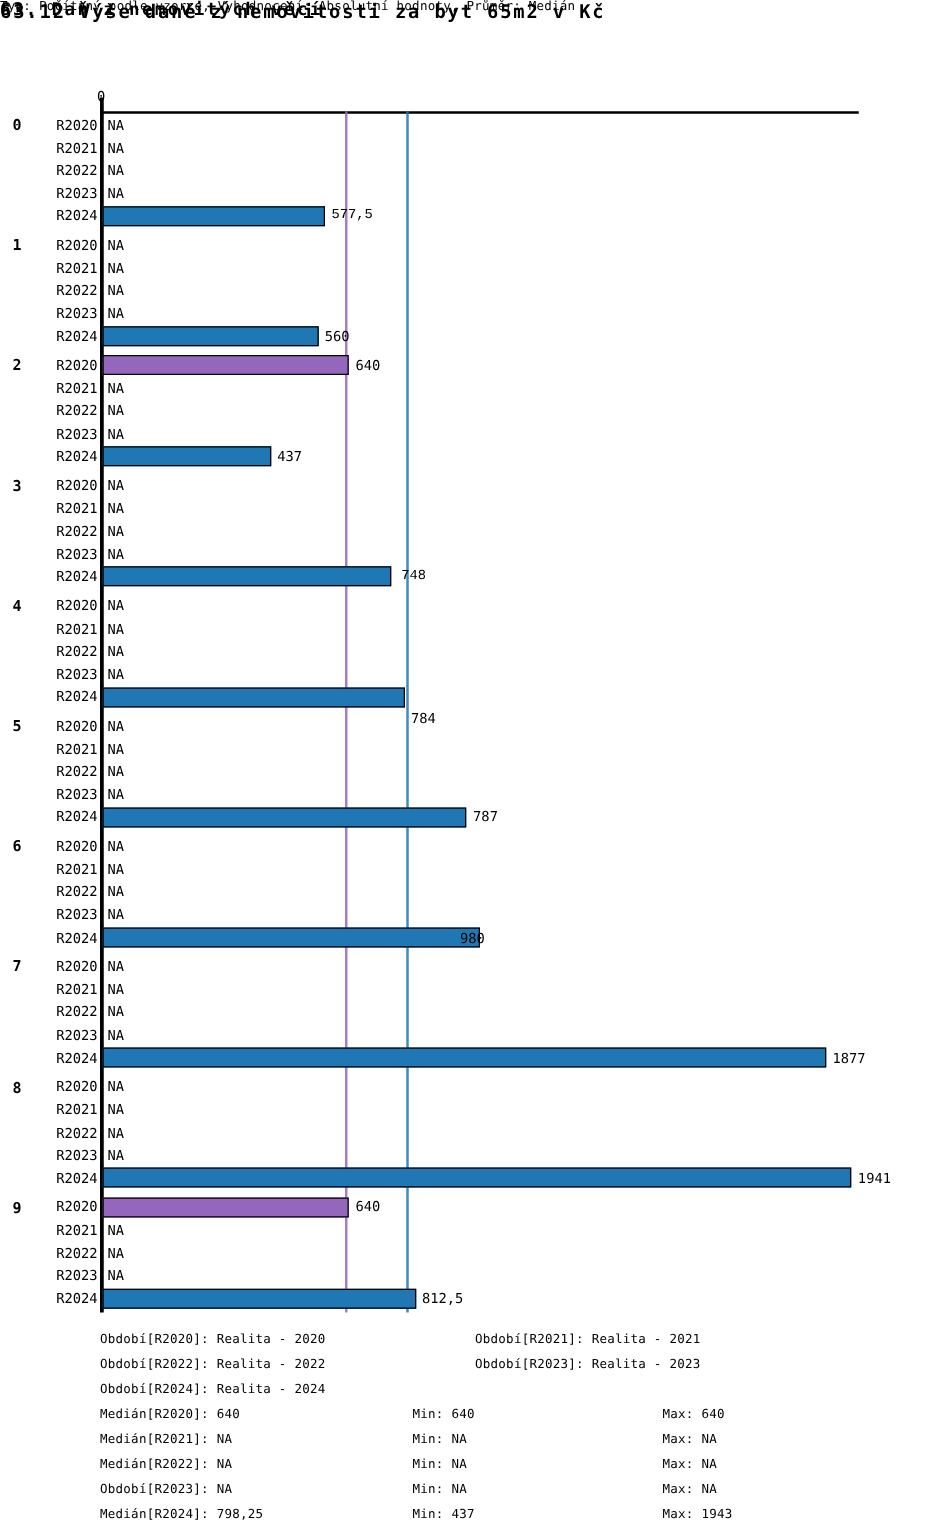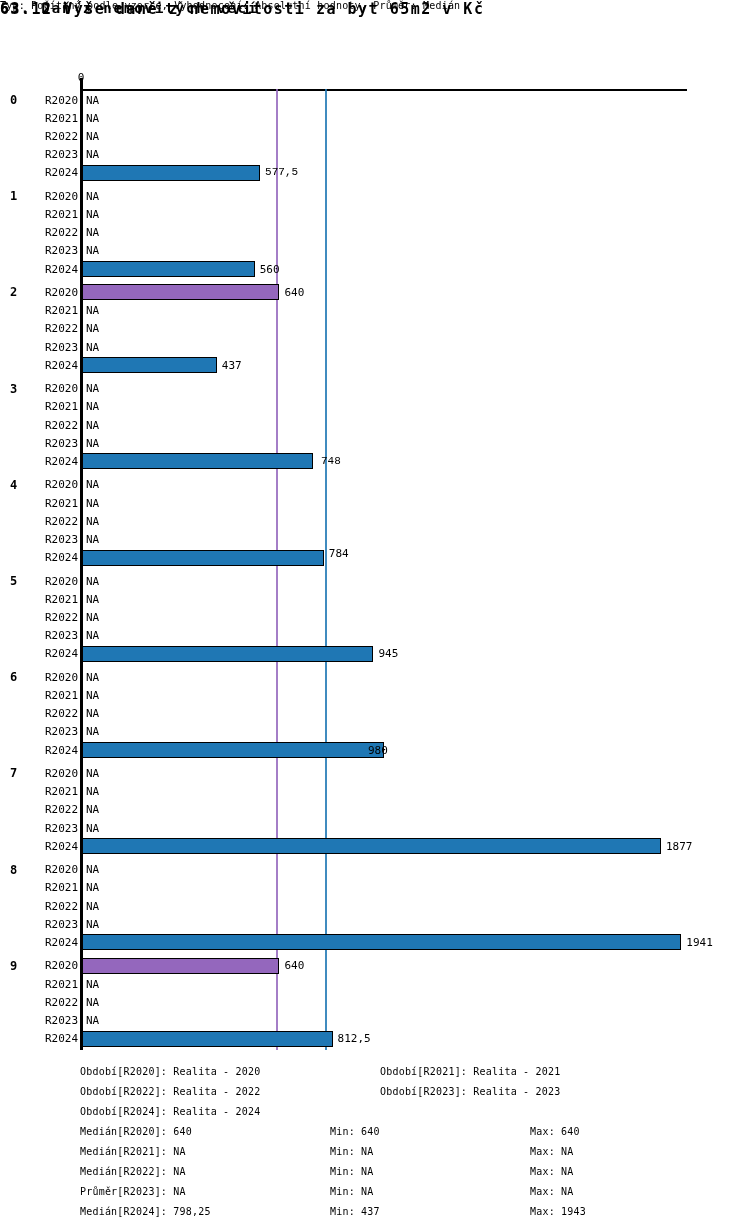--- a/index.html
+++ b/index.html
@@ -92,33 +92,33 @@
     <div class="abs series-label" style="left: 45px; top: 478.3px;">R2020</div>
     <div class="abs na-value" style="left: 86px; top: 478.3px;">NA</div>
     <div class="abs series-label" style="left: 45px; top: 496.5px;">R2021</div>
     <div class="abs na-value" style="left: 86px; top: 496.5px;">NA</div>
     <div class="abs series-label" style="left: 45px; top: 514.7px;">R2022</div>
     <div class="abs na-value" style="left: 86px; top: 514.7px;">NA</div>
     <div class="abs series-label" style="left: 45px; top: 532.9px;">R2023</div>
     <div class="abs na-value" style="left: 86px; top: 532.9px;">NA</div>
     <div class="abs series-label" style="left: 45px; top: 551.1px;">R2024</div>
     <div class="bar" style="left: 82px; top: 549.6px; width: 241.813px; height: 16px; background: rgb(31, 119, 180);"></div>
-    <div class="abs bar-value" style="left: 328.813px; top: 547px; text-align: right;">784</div>
+    <div class="abs bar-value" style="left: 328.813px; top: 568px; text-align: right;">784</div>
     <div class="abs group-label" style="left: 10px; top: 574px;">5</div>
     <div class="abs series-label" style="left: 45px; top: 574.5px;">R2020</div>
     <div class="abs na-value" style="left: 86px; top: 574.5px;">NA</div>
     <div class="abs series-label" style="left: 45px; top: 592.7px;">R2021</div>
     <div class="abs na-value" style="left: 86px; top: 592.7px;">NA</div>
     <div class="abs series-label" style="left: 45px; top: 610.9px;">R2022</div>
     <div class="abs na-value" style="left: 86px; top: 610.9px;">NA</div>
     <div class="abs series-label" style="left: 45px; top: 629.1px;">R2023</div>
     <div class="abs na-value" style="left: 86px; top: 629.1px;">NA</div>
     <div class="abs series-label" style="left: 45px; top: 647.3px;">R2024</div>
     <div class="bar" style="left: 82px; top: 645.8px; width: 291.471px; height: 16px; background: rgb(31, 119, 180);"></div>
-    <div class="abs bar-value" style="left: 378.471px; top: 647.3px;">945</div>
+    <div class="abs bar-value" style="left: 378.471px; top: 647.3px;">787</div>
     <div class="abs group-label" style="left: 10px; top: 670.2px;">6</div>
     <div class="abs series-label" style="left: 45px; top: 670.7px;">R2020</div>
     <div class="abs na-value" style="left: 86px; top: 670.7px;">NA</div>
     <div class="abs series-label" style="left: 45px; top: 688.9px;">R2021</div>
     <div class="abs na-value" style="left: 86px; top: 688.9px;">NA</div>
     <div class="abs series-label" style="left: 45px; top: 707.1px;">R2022</div>
     <div class="abs na-value" style="left: 86px; top: 707.1px;">NA</div>
     <div class="abs series-label" style="left: 45px; top: 725.3px;">R2023</div>
     <div class="abs na-value" style="left: 86px; top: 725.3px;">NA</div>
     <div class="abs series-label" style="left: 45px; top: 743.5px;">R2024</div>
@@ -170,19 +170,19 @@
     <div class="abs legend-text" style="left: 80px; top: 1106px;">Období[R2024]: Realita - 2024</div>
     <div class="abs legend-text" style="left: 80px; top: 1126px;">Medián[R2020]: 640</div>
     <div class="abs legend-text" style="left: 330px; top: 1126px;">Min: 640</div>
     <div class="abs legend-text" style="left: 530px; top: 1126px;">Max: 640</div>
     <div class="abs legend-text" style="left: 80px; top: 1146px;">Medián[R2021]: NA</div>
     <div class="abs legend-text" style="left: 330px; top: 1146px;">Min: NA</div>
     <div class="abs legend-text" style="left: 530px; top: 1146px;">Max: NA</div>
     <div class="abs legend-text" style="left: 80px; top: 1166px;">Medián[R2022]: NA</div>
     <div class="abs legend-text" style="left: 330px; top: 1166px;">Min: NA</div>
     <div class="abs legend-text" style="left: 530px; top: 1166px;">Max: NA</div>
-    <div class="abs legend-text" style="left: 80px; top: 1186px;">Průměr[R2023]: NA</div>
+    <div class="abs legend-text" style="left: 80px; top: 1186px;">Období[R2023]: NA</div>
     <div class="abs legend-text" style="left: 330px; top: 1186px;">Min: NA</div>
     <div class="abs legend-text" style="left: 530px; top: 1186px;">Max: NA</div>
     <div class="abs legend-text" style="left: 80px; top: 1206px;">Medián[R2024]: 798,25</div>
     <div class="abs legend-text" style="left: 330px; top: 1206px;">Min: 437</div>
     <div class="abs legend-text" style="left: 530px; top: 1206px;">Max: 1943</div>
   </div>
 
 </body></html>

